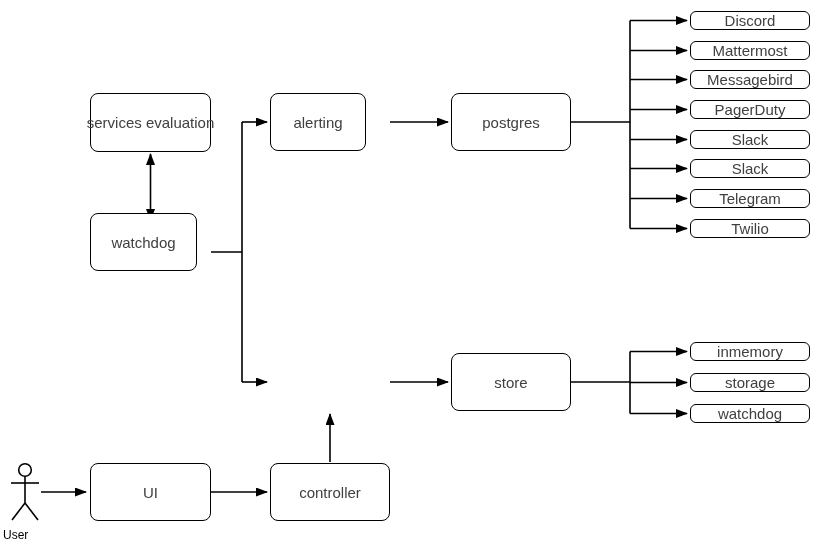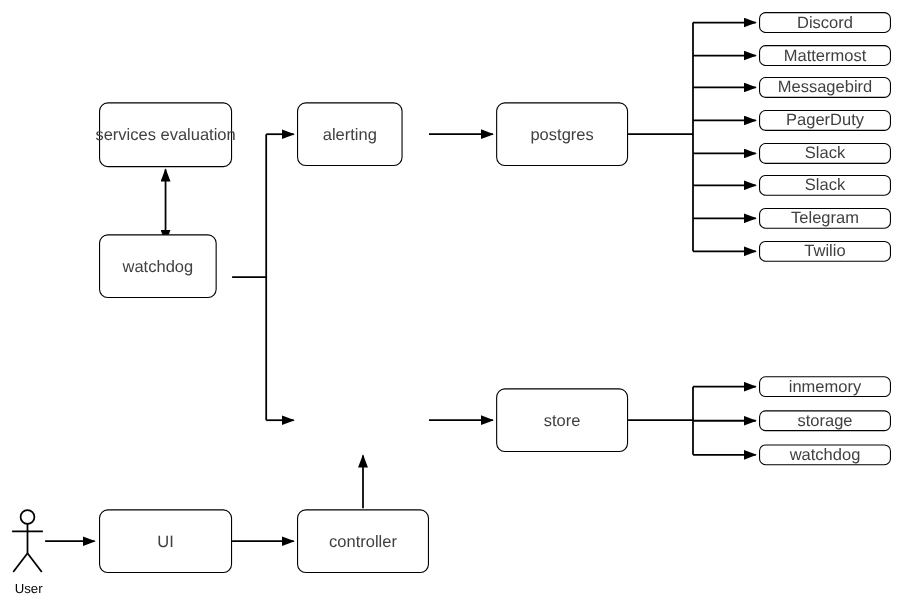--- a/index.html
+++ b/index.html
@@ -20,21 +20,21 @@
     color:#404040;
     font-size:15px;
     text-align:center;
     white-space:nowrap;
   }
   .node.big{border-radius:8px;}
   .node.small{border-radius:6px;}
   .actor-label{
     position:absolute;
     left:3px;top:528px;width:46px;
-    text-align:center;
+    text-align:left;
     font-size:12px;color:#000000;
   }
 </style>
 </head>
 <body>
 
 <div class="canvas">
 
   <svg class="edges" width="822" height="554" viewBox="0 0 822 554">
     <defs>

